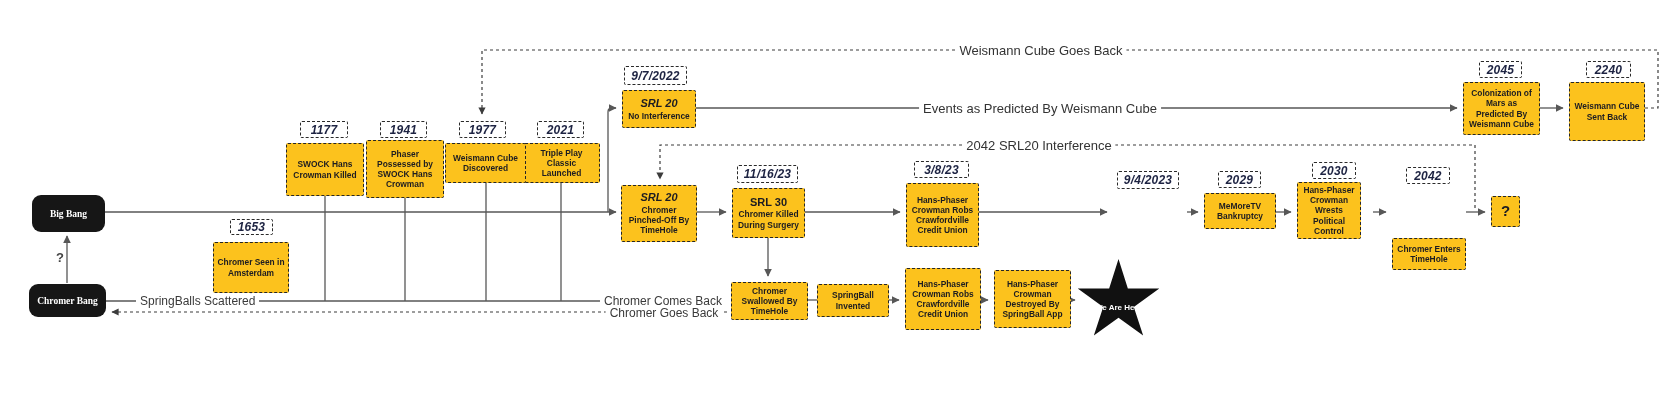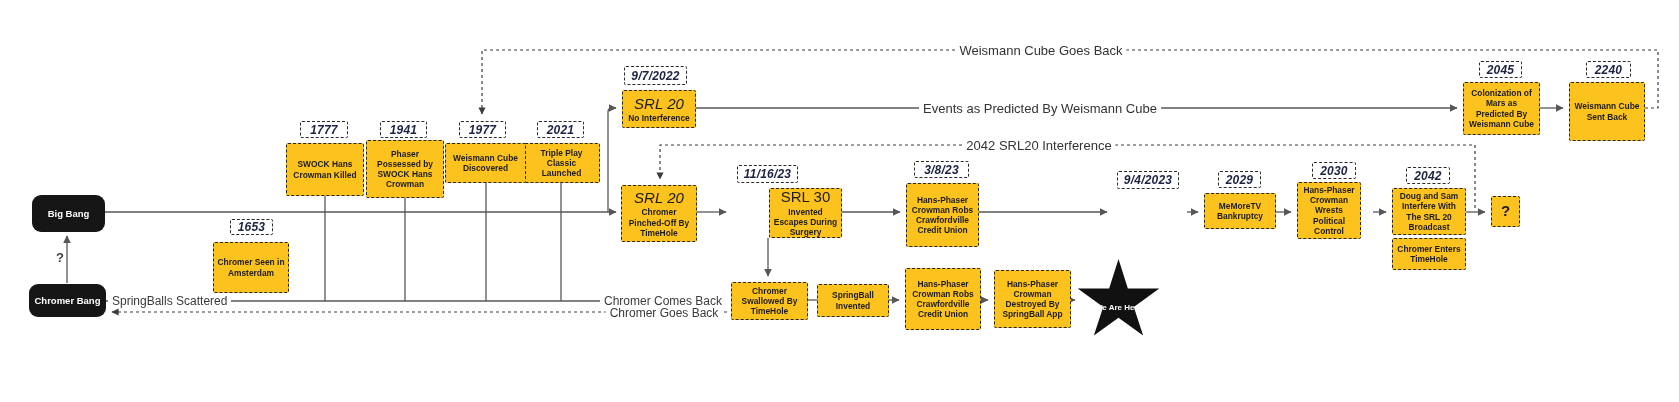--- a/index.html
+++ b/index.html
@@ -8,39 +8,39 @@
     font-family:"Liberation Sans","DejaVu Sans",sans-serif;overflow:hidden;
   }
   #wires{position:absolute;left:0;top:0;z-index:1;}
   .node{position:absolute;z-index:2;box-sizing:border-box;}
   .event{
     background:#FCC21D;border:1.5px dashed #262626;border-radius:2px;
     color:#1c1c22;font-size:8.4px;font-weight:600;line-height:1.22;text-align:center;
     display:flex;flex-direction:column;align-items:center;justify-content:center;
     padding:2px 2px;
   }
-  .event .ttl{display:block;font-weight:400;font-size:15px;}
+  .event .ttl{display:block;font-weight:700;font-size:11px;}
   .event .ttl.it{font-style:italic;}
   .date{
     background:#ffffff;border:1.5px dashed #2a2a2a;border-radius:2px;
     color:#1d2342;font-weight:700;font-style:italic;font-size:12px;
     display:flex;align-items:center;justify-content:center;letter-spacing:.2px;
   }
   .origin{
     background:#161616;color:#ffffff;border-radius:9px;
     font-size:9.5px;font-weight:700;text-align:center;
-    display:flex;align-items:center;justify-content:center;
+    display:flex;align-items:center;justify-content:center;font-family:Liberation Serif, serif;
   }
   .unknown{font-size:15px;font-weight:800;padding:0;}
   .line-label{
     position:absolute;z-index:2;background:#ffffff;color:#333333;
     font-size:13px;white-space:nowrap;padding:0 4px;transform:translate(-50%,-50%);
   }
   .line-label.big{font-size:12px;color:#3a3a3a;}
-  .line-label.left{transform:translate(0,-50%);}
+  .line-label.left{transform:translate(0,-50%);margin-left:28px;}
   .qmark{position:absolute;z-index:2;color:#444;font-size:13px;font-weight:600;}
   .star{
     position:absolute;z-index:2;background:#111111;
     clip-path:polygon(50% 0%,61% 35%,98% 35%,68% 57%,79% 91%,50% 70%,21% 91%,32% 57%,2% 35%,39% 35%);
     color:#ffffff;font-size:8px;font-weight:700;text-align:center;line-height:1.25;
     display:flex;align-items:center;justify-content:center;padding-top:14px;box-sizing:border-box;
   }
 </style>
 </head>
 <body>
@@ -86,21 +86,21 @@
       <path d="M1475,208 V145 H660 V179" marker-end="url(#ad)"></path>
       <path d="M727,312 H112" marker-end="url(#ad)"></path>
     </g>
   </svg>
 
   <div class="node origin" style="left:32px;top:195px;width:73px;height:37px">Big Bang</div>
   <div class="node origin" style="left:29px;top:284px;width:77px;height:33px">Chromer Bang</div>
   <div class="qmark" style="left:56px;top:250px">?</div>
 
   <div class="node date" style="left:230px;top:219px;width:43px;height:16px">1653</div>
-  <div class="node date" style="left:300px;top:121px;width:48px;height:17px">1777</div>
+  <div class="node date" style="left:300px;top:121px;width:48px;height:17px">1177</div>
   <div class="node date" style="left:380px;top:121px;width:47px;height:17px">1941</div>
   <div class="node date" style="left:459px;top:121px;width:47px;height:17px">1977</div>
   <div class="node date" style="left:537px;top:121px;width:47px;height:17px">2021</div>
   <div class="node date" style="left:624px;top:66px;width:63px;height:19px">9/7/2022</div>
   <div class="node date" style="left:737px;top:165px;width:61px;height:18px">11/16/23</div>
   <div class="node date" style="left:914px;top:161px;width:55px;height:17px">3/8/23</div>
   <div class="node date" style="left:1117px;top:171px;width:62px;height:18px">9/4/2023</div>
   <div class="node date" style="left:1218px;top:171px;width:43px;height:17px">2029</div>
   <div class="node date" style="left:1312px;top:162px;width:44px;height:17px">2030</div>
   <div class="node date" style="left:1406px;top:167px;width:44px;height:17px">2042</div>
@@ -116,29 +116,28 @@
   <div class="node event" style="left:622px;top:90px;width:74px;height:38px">
     <span class="ttl it">SRL 20</span>
     <span>No Interference</span>
   </div>
 
   <div class="node event" style="left:621px;top:185px;width:76px;height:57px">
     <span class="ttl it">SRL 20</span>
     <span>Chromer Pinched-Off By TimeHole</span>
   </div>
 
-  <div class="node event" style="left:769px;top:188px;width:73px;height:50px">
+  <div class="node event" style="left:732px;top:188px;width:73px;height:50px">
     <span class="ttl">SRL 30</span>
-    <span>Invented Escapes During Surgery</span>
+    <span>Chromer Killed During Surgery</span>
   </div>
 
   <div class="node event" style="left:906px;top:183px;width:73px;height:64px">Hans-Phaser Crowman Robs Crawfordville Credit Union</div>
   <div class="node event" style="left:1204px;top:193px;width:72px;height:36px">MeMoreTV Bankruptcy</div>
   <div class="node event" style="left:1297px;top:182px;width:64px;height:57px">Hans-Phaser Crowman Wrests Political Control</div>
-  <div class="node event" style="left:1392px;top:188px;width:74px;height:47px">Doug and Sam Interfere With The SRL 20 Broadcast</div>
   <div class="node event" style="left:1392px;top:238px;width:74px;height:32px">Chromer Enters TimeHole</div>
   <div class="node event unknown" style="left:1491px;top:196px;width:29px;height:31px">?</div>
   <div class="node event" style="left:1463px;top:82px;width:77px;height:53px">Colonization of Mars as Predicted By Weismann Cube</div>
   <div class="node event" style="left:1569px;top:82px;width:76px;height:59px">Weismann Cube Sent Back</div>
   <div class="node event" style="left:731px;top:282px;width:77px;height:38px">Chromer Swallowed By TimeHole</div>
   <div class="node event" style="left:817px;top:284px;width:72px;height:33px">SpringBall Invented</div>
   <div class="node event" style="left:905px;top:268px;width:76px;height:62px">Hans-Phaser Crowman Robs Crawfordville Credit Union</div>
   <div class="node event" style="left:994px;top:270px;width:77px;height:58px">Hans-Phaser Crowman Destroyed By SpringBall App</div>
 
   <div class="star" style="left:1076px;top:259px;width:85px;height:84px">We Are Here</div>

